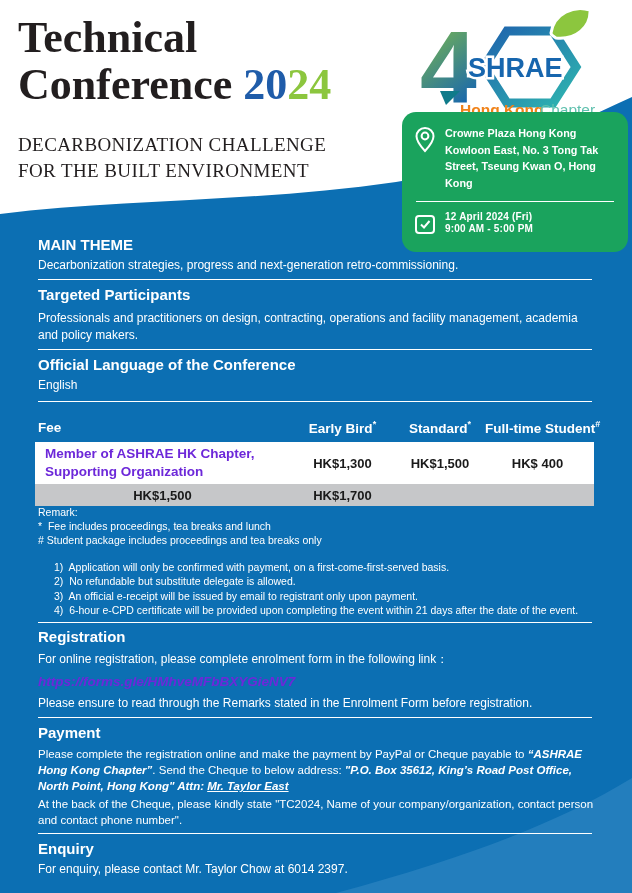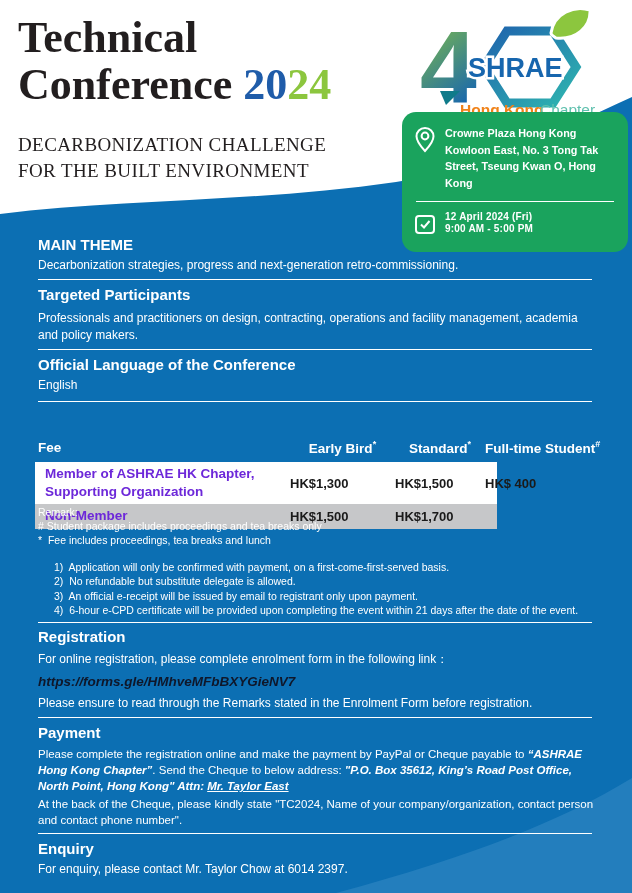--- a/index.html
+++ b/index.html
@@ -25,39 +25,39 @@
   .event-row .icon{flex:0 0 24px;margin-right:7px;margin-top:1px;}
   .venue-text{font-size:10.8px;font-weight:bold;line-height:1.55;}
   .event-divider{border:none;border-top:1.4px solid #ffffff;margin:9px 2px 9px 2px;}
   .date-text{font-size:10px;font-weight:bold;line-height:1.25;letter-spacing:.2px;}
   
   .sec{position:absolute;left:38px;width:556px;color:#fff;}
   .sec-h{font-size:15px;font-weight:bold;margin:0 0 4px 0;}
   .body-text{font-size:12px;line-height:1.45;margin:0;}
   .rule{position:absolute;left:38px;width:554px;border-top:1.2px solid #ffffff;height:0;}
   
-  .fee-table{position:absolute;left:35px;top:432px;width:462px;}
+  .fee-table{position:absolute;left:35px;top:412px;width:559px;}
   .fee-grid{display:grid;grid-template-columns:255px 105px 90px 105px;align-items:center;}
   .fee-head{height:30px;color:#fff;font-weight:bold;font-size:13.5px;}
   .fee-head .cell{text-align:center;white-space:nowrap;}
   .fee-head .cell.first{text-align:left;padding-left:3px;}
   .fee-head sup{font-size:9px;}
   .fee-row{font-weight:bold;}
   .fee-row .label{color:#6d28d9;font-size:13.5px;line-height:1.35;padding:3px 0 3px 10px;}
-  .fee-row .val{color:#1a1a1a;font-size:13px;}
+  .fee-row .val{color:#1a1a1a;font-size:13px;text-align:center;}
   .row-white{background:#ffffff;min-height:39px;}
   .row-gray{background:#c6c7c9;min-height:22px;}
   
   .fine{font-size:10.5px;line-height:1.33;white-space:pre-wrap;margin:0;}
   .numbered{padding-left:16px;}
   .numbered .fine{line-height:1.38;}
   
   .intro{font-size:12px;margin:6px 0 0 0;}
   .reg-link{display:inline-block;font-size:13.5px;font-weight:bold;font-style:italic;
-            color:#0f172a;text-decoration:none;margin:6px 0 0 0;}
+            color:#6d28d9;text-decoration:none;margin:6px 0 0 0;}
   .pay-p{font-size:11.5px;line-height:16px;margin:5px 0 0 0;}
   .bi{font-weight:bold;font-style:italic;}
   .biu{font-weight:bold;font-style:italic;text-decoration:underline;}
 </style>
 </head>
 <body>
 
 <div class="page">
 
   <svg class="bg-svg" width="632" height="893" viewBox="0 0 632 893">
@@ -149,31 +149,30 @@
       <div class="cell"><span>Standard</span><sup>*</sup></div>
       <div class="cell"><span>Full-time Student</span><sup>#</sup></div>
     </div>
     <div class="fee-grid fee-row row-white">
       <div class="label">Member of ASHRAE HK Chapter, Supporting Organization</div>
       <div class="val">HK$1,300</div>
       <div class="val">HK$1,500</div>
       <div class="val">HK$ 400</div>
     </div>
     <div class="fee-grid fee-row row-gray">
-      <div class="label">Non-Member</div>
       <div class="val">HK$1,500</div>
       <div class="val">HK$1,700</div>
       <div class="val"></div>
     </div>
   </div>
 
   <div class="sec" style="top:506px">
     <p class="fine">Remark:</p>
+    <p class="fine">*  Fee includes proceedings, tea breaks and lunch</p>
     <p class="fine"># Student package includes proceedings and tea breaks only</p>
-    <p class="fine">*  Fee includes proceedings, tea breaks and lunch</p>
   </div>
   <div class="sec numbered" style="top:560px">
     <p class="fine">1)  Application will only be confirmed with payment, on a first-come-first-served basis.</p>
     <p class="fine">2)  No refundable but substitute delegate is allowed.</p>
     <p class="fine">3)  An official e-receipt will be issued by email to registrant only upon payment.</p>
     <p class="fine">4)  6-hour e-CPD certificate will be provided upon completing the event within 21 days after the date of the event.</p>
   </div>
   <div class="rule" style="top:622px"></div>
 
   <div class="sec" style="top:628px">

